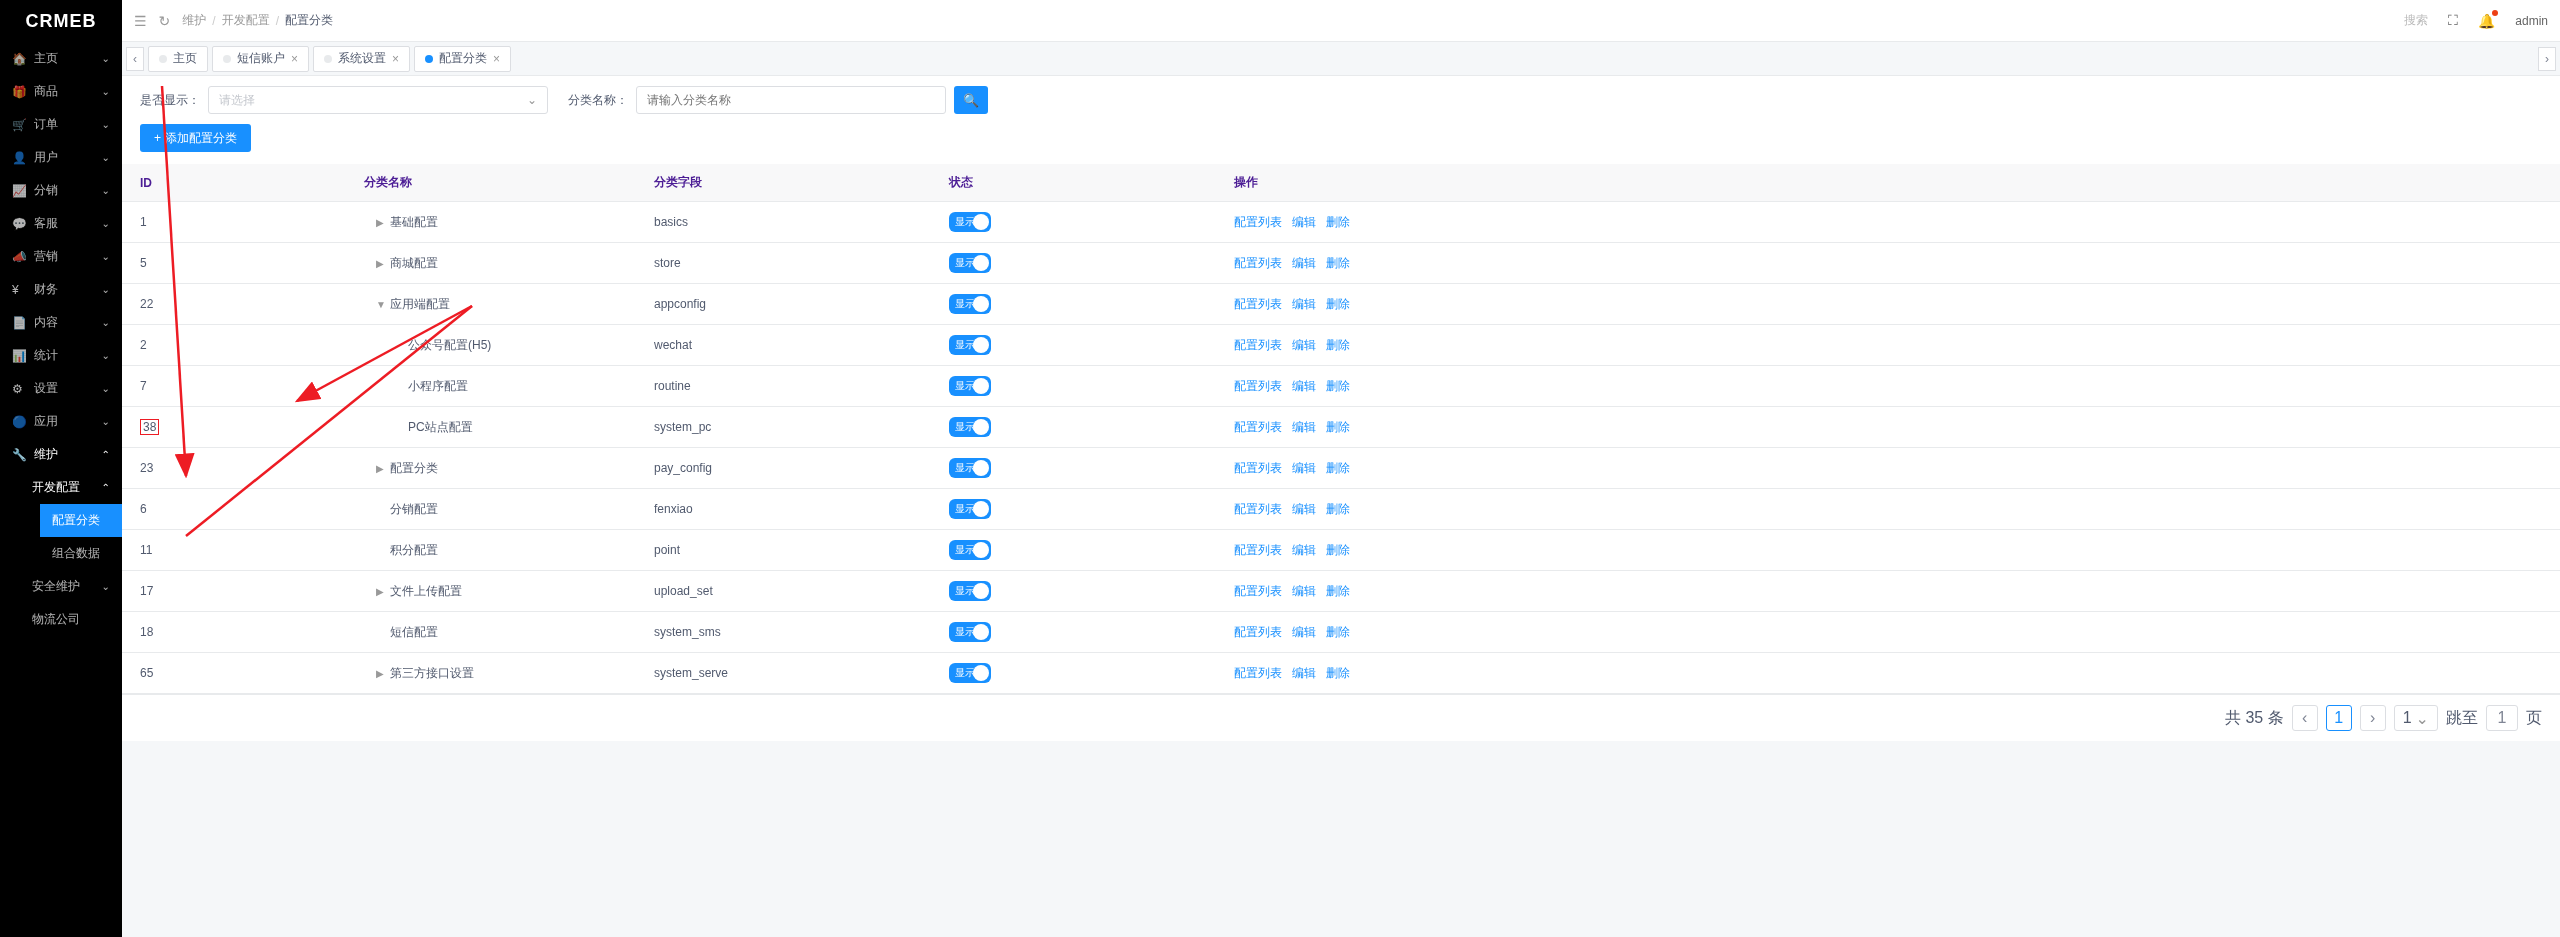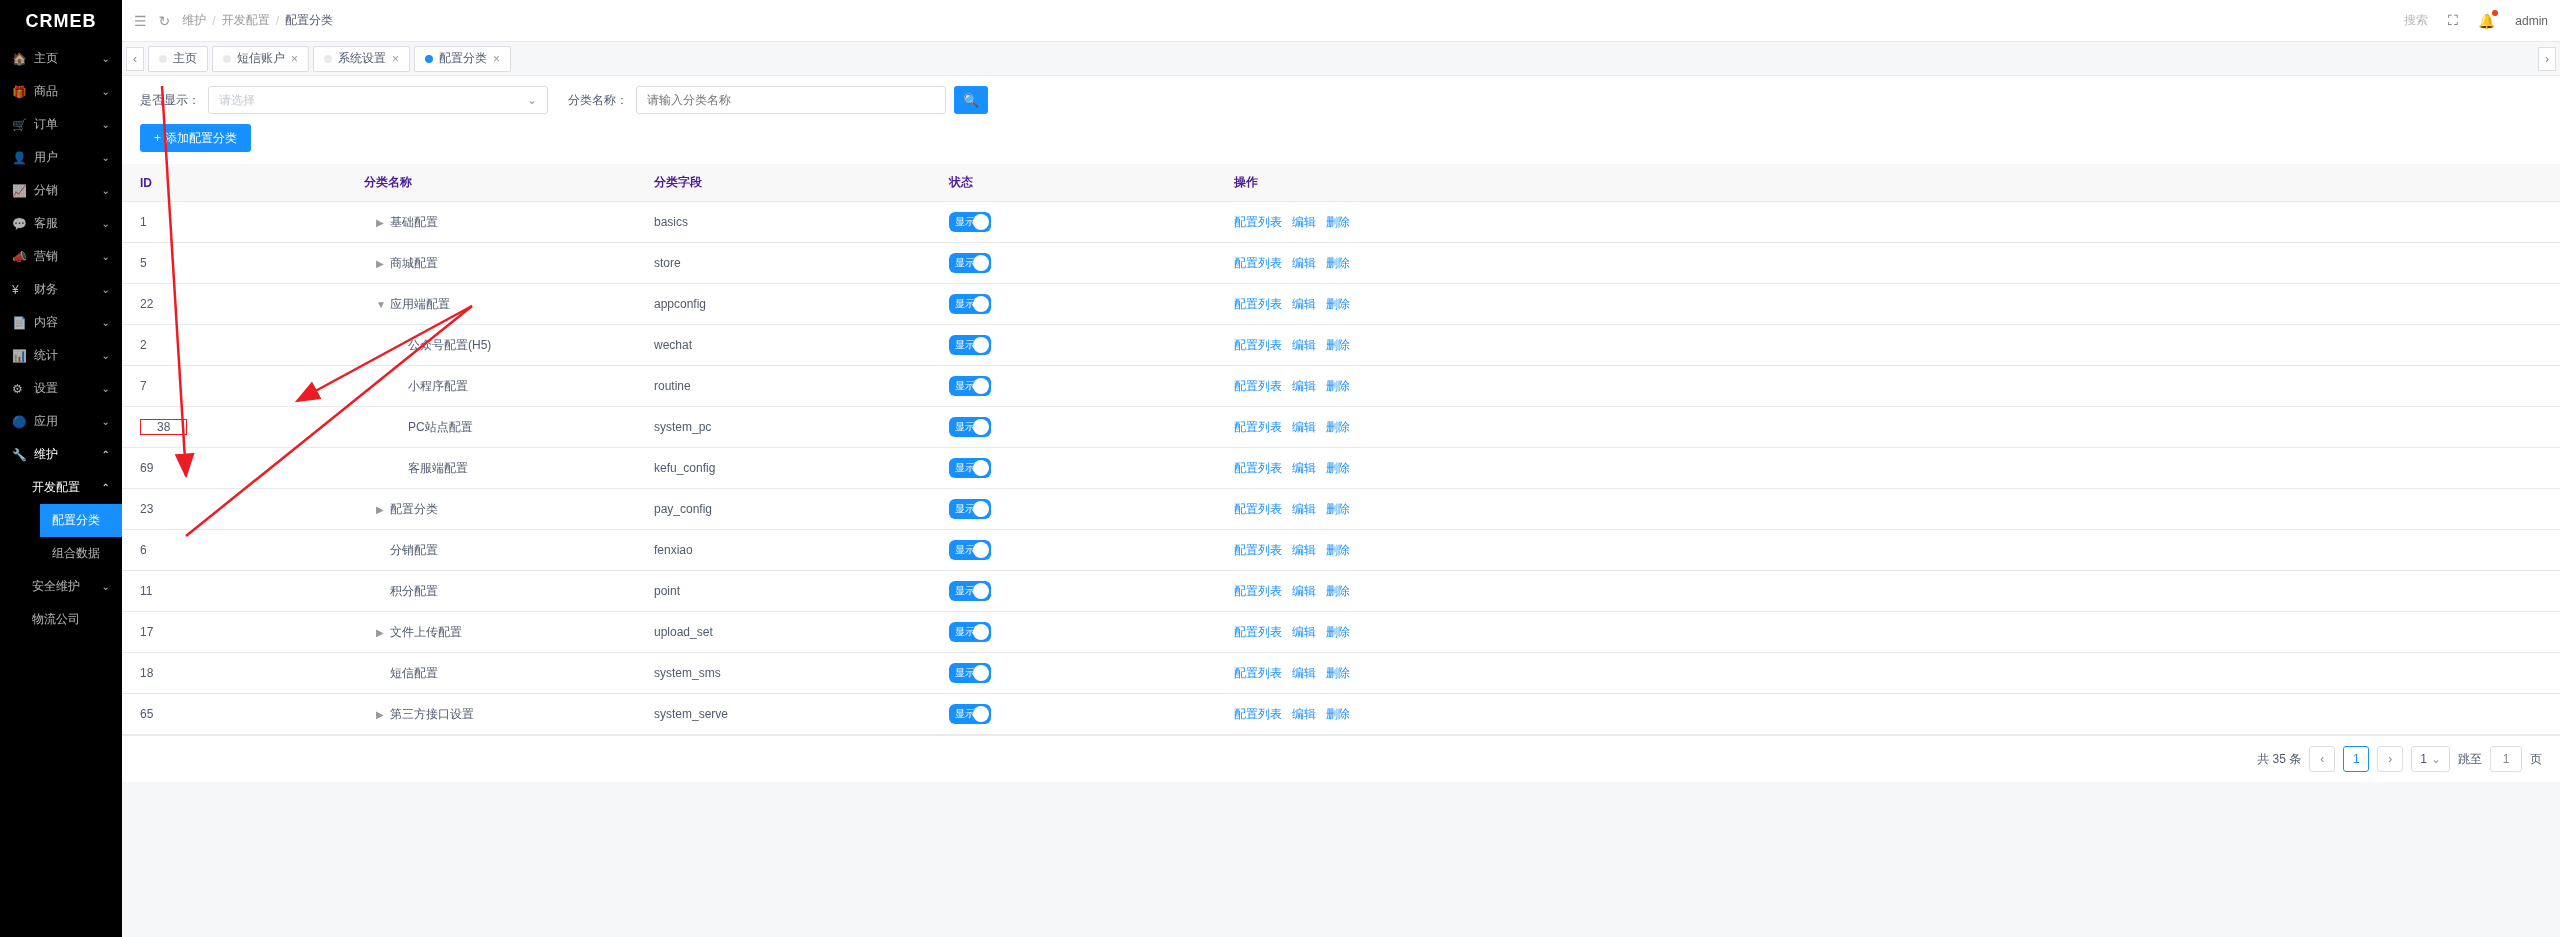--- a/index.html
+++ b/index.html
@@ -72,27 +72,27 @@
     .tree-indent { display: inline-block; }
     
     .switch { display: inline-flex; align-items: center; width: 42px; height: 20px; background: #1890ff; border-radius: 6px; position: relative; cursor: pointer; }
     .switch-text { color: #fff; font-size: 10px; margin-left: 6px; }
     .switch-knob { position: absolute; right: 2px; top: 2px; width: 16px; height: 16px; background: #fff; border-radius: 50%; }
     
     .actions { display: flex; gap: 10px; }
     .link { color: #1890ff; cursor: pointer; }
     
     
-    .pagination { display: flex; justify-content: flex-end; align-items: center; gap: 8px; padding: 10px 18px; background: #fff; font-size: 12px; color: #515a6e; border-top: 1px solid #e8eaec; }
+    .pagination { display: flex; justify-content: flex-end; align-items: center; gap: 8px; padding: 10px 18px; background: #fff; font-size: 16px; color: #515a6e; border-top: 1px solid #e8eaec; }
     .page-btn { width: 26px; height: 26px; border: 1px solid #dcdee2; border-radius: 3px; display: flex; align-items: center; justify-content: center; cursor: pointer; background: #fff; color: #808695; }
     .page-btn.active-page { border-color: #1890ff; color: #1890ff; }
     .page-select { height: 26px; padding: 0 8px; border: 1px solid #dcdee2; border-radius: 3px; display: flex; align-items: center; gap: 4px; cursor: pointer; }
     
     
-    .hl { border: 1.5px solid #ed1c24; padding: 0px 16px; display: inline-block; }
+    .hl { border: 1.5px solid #ed1c24; padding: 0px 2px; display: inline-block; }
     
     
     .annotation-svg { position: absolute; pointer-events: none; z-index: 1000; }
     
     .main-scroller { flex: 1; display: flex; flex-direction: column; position: relative; overflow: hidden; }
   </style>
 </head>
 <body>
 
 <div class="app">
@@ -414,44 +414,20 @@
     </td>
     <td class="col-action">
       <span class="actions">
         <span class="link">配置列表</span>
         <span class="link">编辑</span>
         <span class="link">删除</span>
       </span>
     </td>
             </tr>
             <tr>
-    <td class="col-id">69</td>
-    <td class="col-name">
-      <span class="tree-cell">
-        <span class="tree-indent" style="width:26px"></span>
-        <span class="tree-toggle"></span>
-        <span>客服端配置</span>
-      </span>
-    </td>
-    <td class="col-field">kefu_config</td>
-    <td class="col-status">
-      <span class="switch">
-        <span class="switch-text">显示</span>
-        <span class="switch-knob"></span>
-      </span>
-    </td>
-    <td class="col-action">
-      <span class="actions">
-        <span class="link">配置列表</span>
-        <span class="link">编辑</span>
-        <span class="link">删除</span>
-      </span>
-    </td>
-            </tr>
-            <tr>
     <td class="col-id">23</td>
     <td class="col-name">
       <span class="tree-cell">
         <span class="tree-indent" style="width:8px"></span>
         <span class="tree-toggle">▶</span>
         <span>配置分类</span>
       </span>
     </td>
     <td class="col-field">pay_config</td>
     <td class="col-status">

